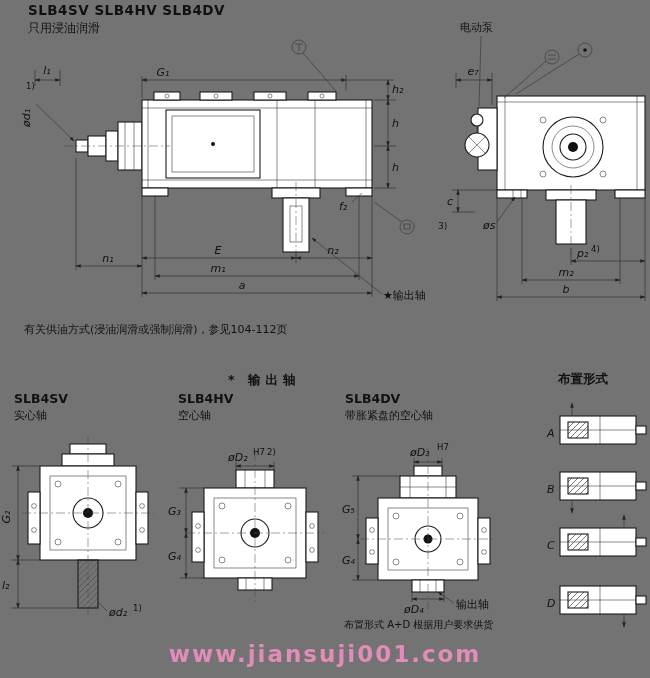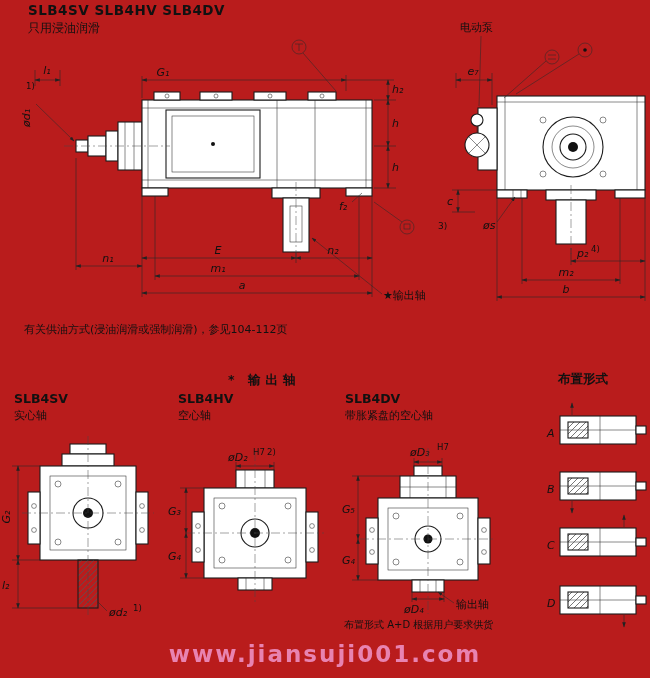--- a/index.html
+++ b/index.html
@@ -1,16 +1,16 @@
 <!DOCTYPE html>
 <html><head>
 <meta charset="utf-8">
 <style>
   html,body{margin:0;padding:0;background:#ffffff;}
-  .page{width:650px;height:678px;position:relative;background:#b91c1c;overflow:hidden;}
+  .page{width:650px;height:678px;position:relative;background:#737373;overflow:hidden;}
   svg{display:block;}
   svg text{font-family:"DejaVu Sans","Liberation Sans",sans-serif;fill:#111;}
   .title{font-size:13.5px;font-weight:bold;letter-spacing:.5px;}
   .cjk12{font-size:12px;}
   .cjk11{font-size:11px;}
   .cjk10{font-size:10px;}
   .b12{font-size:12.5px;font-weight:bold;}
   .dimlbl{font-size:11px;font-style:italic;}
   .note{font-size:8.5px;}
   .t9{font-size:9px;}

